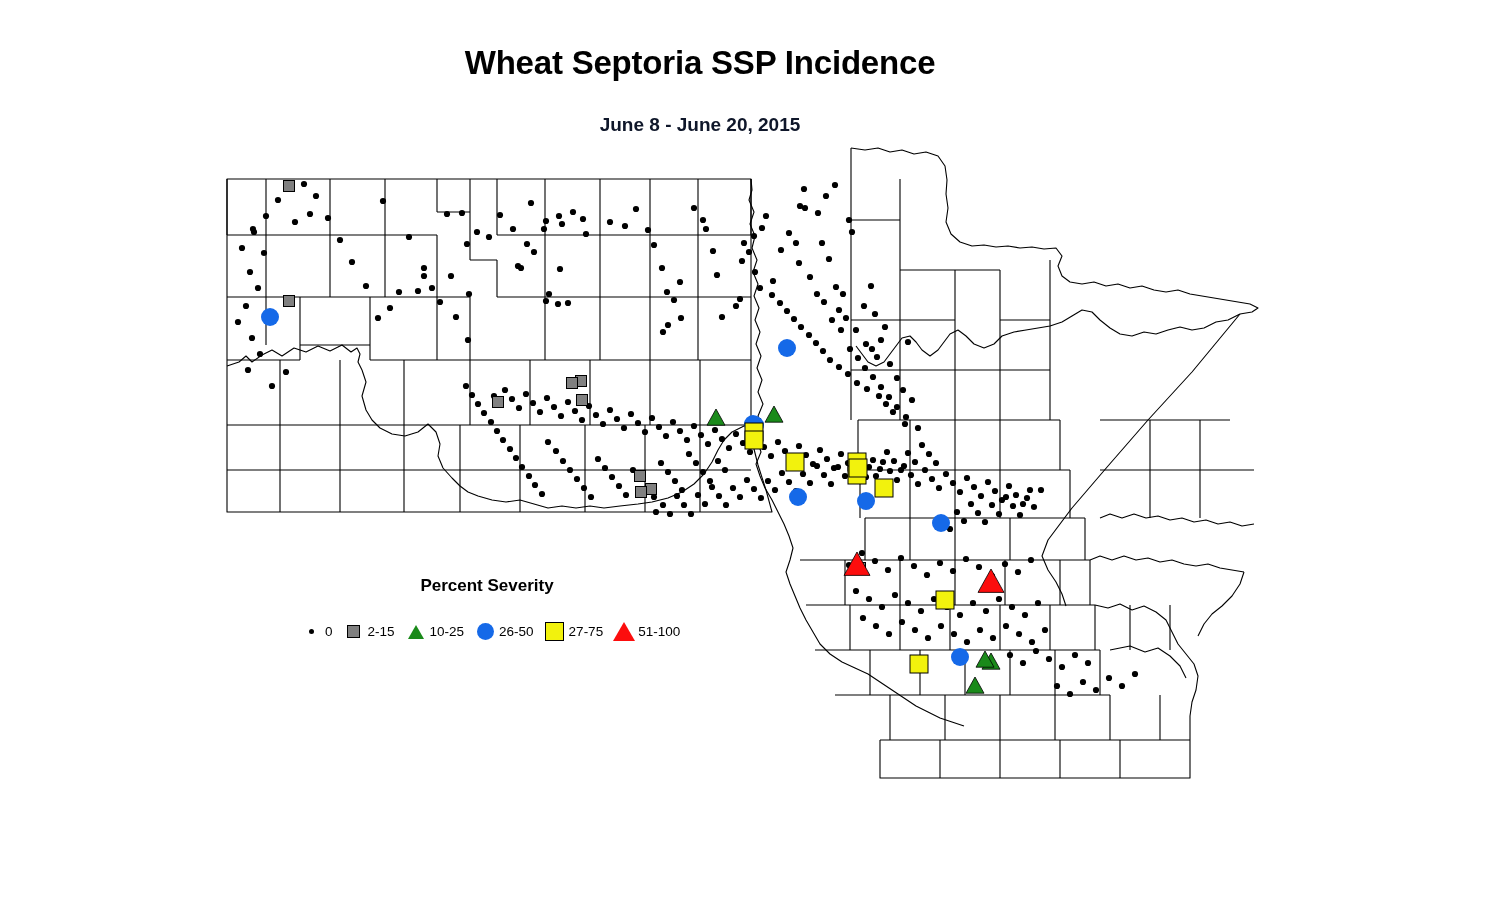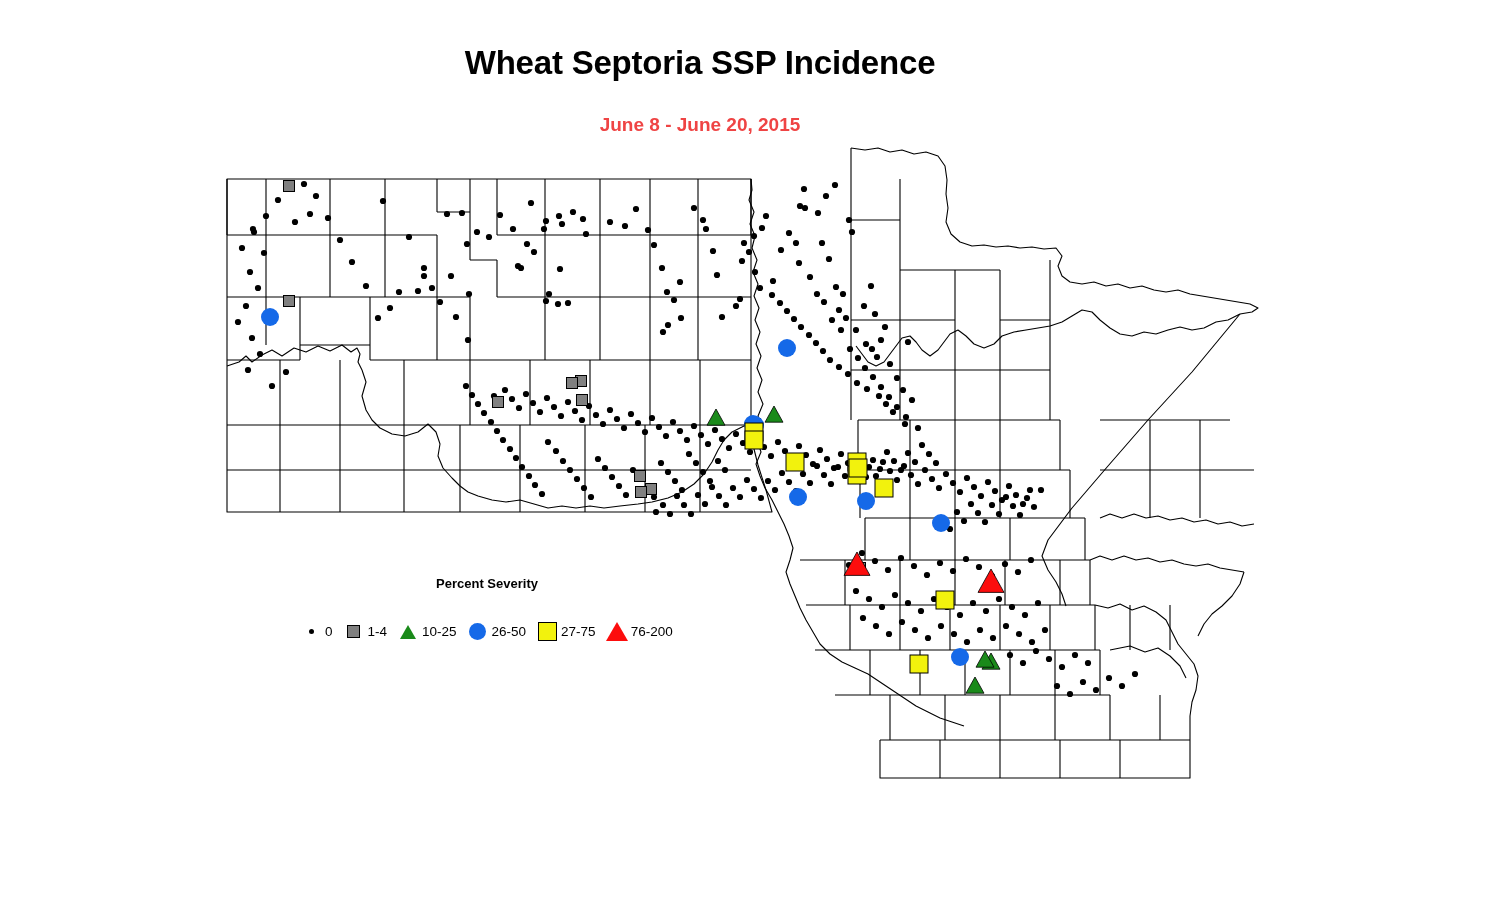--- a/index.html
+++ b/index.html
@@ -32,41 +32,41 @@
     letter-spacing: -0.2px;
   }
   #subtitle {
     position: absolute;
     top: 114px;
     left: 0;
     width: 1400px;
     text-align: center;
     font-size: 19px;
     font-weight: bold;
-    color: #ef4444;
+    color: #0f172a;
   }
   #map-svg {
     position: absolute;
     top: 0;
     left: 0;
   }
   #legend {
     position: absolute;
     left: 300px;
     top: 576px;
     width: 400px;
     height: 80px;
   }
   #legend-title {
     position: absolute;
     left: 0;
     top: 0;
     width: 374px;
     text-align: center;
-    font-size: 13px;
+    font-size: 17px;
     font-weight: bold;
     color: #000000;
   }
   .legend-row {
     position: absolute;
     left: 0;
     top: 46px;
     display: flex;
     align-items: center;
   }
@@ -713,21 +713,21 @@
         <span class="sym-box">
             <span class="sym-dot"></span>
           </span>
         <span class="legend-label">0</span>
       </div>
 
       <div class="legend-item">
         <span class="sym-box">
             <span class="sym-square-gray"></span>
           </span>
-        <span class="legend-label">1-4</span>
+        <span class="legend-label">2-15</span>
       </div>
 
       <div class="legend-item">
         <span class="sym-box">
             <span class="sym-tri-green"></span>
           </span>
         <span class="legend-label">10-25</span>
       </div>
 
       <div class="legend-item">
@@ -741,19 +741,19 @@
         <span class="sym-box">
             <span class="sym-square-yellow"></span>
           </span>
         <span class="legend-label">27-75</span>
       </div>
 
       <div class="legend-item">
         <span class="sym-box">
             <span class="sym-tri-red"></span>
           </span>
-        <span class="legend-label">76-200</span>
+        <span class="legend-label">51-100</span>
       </div>
 
     </div>
   </div>
 
 </div>
 
 </body></html>

